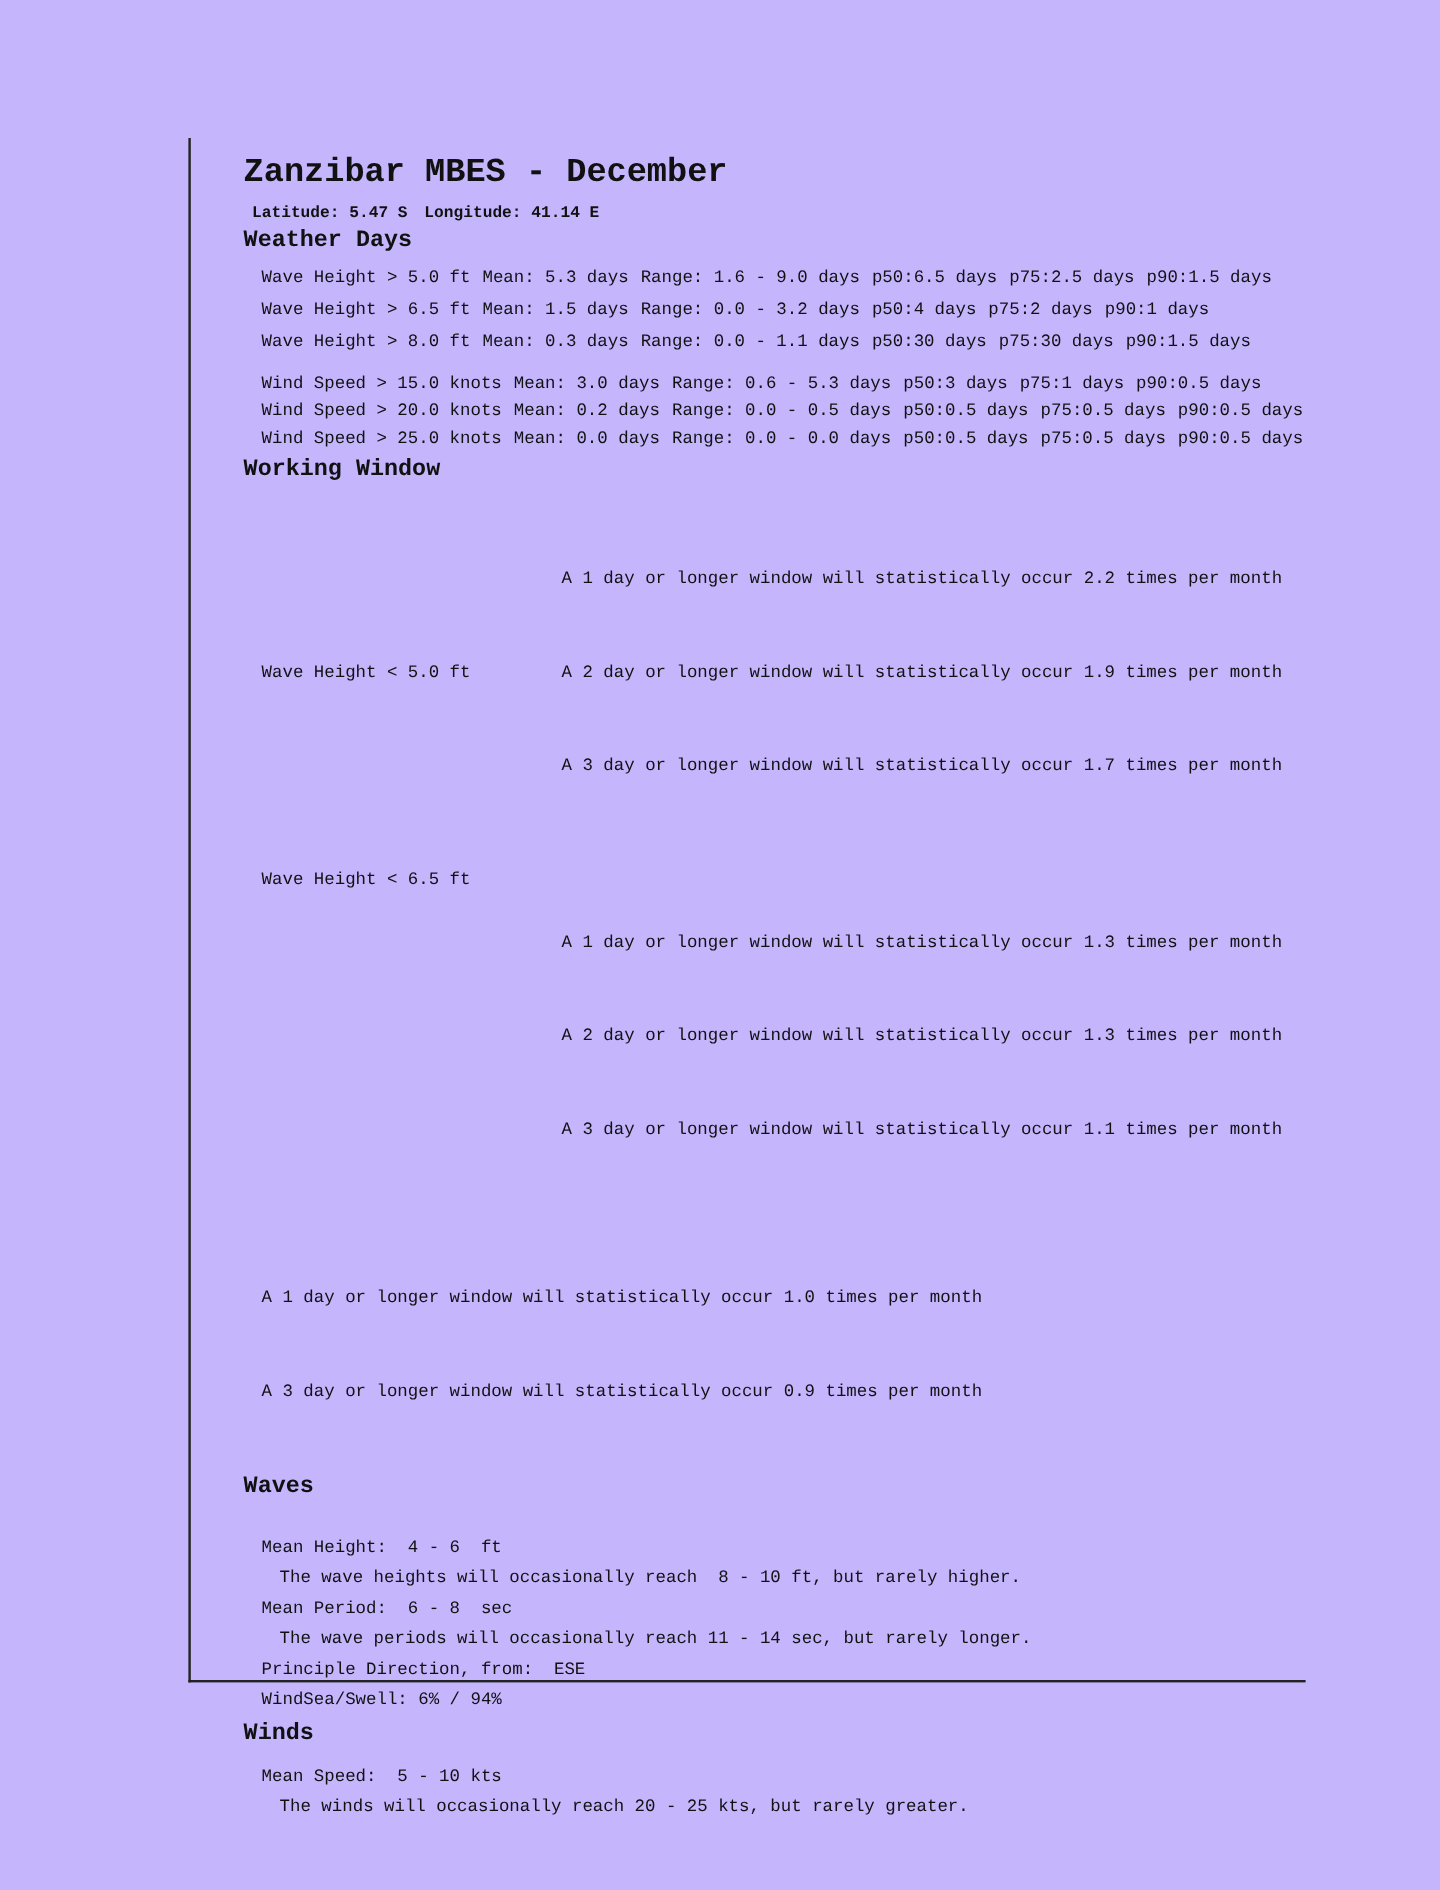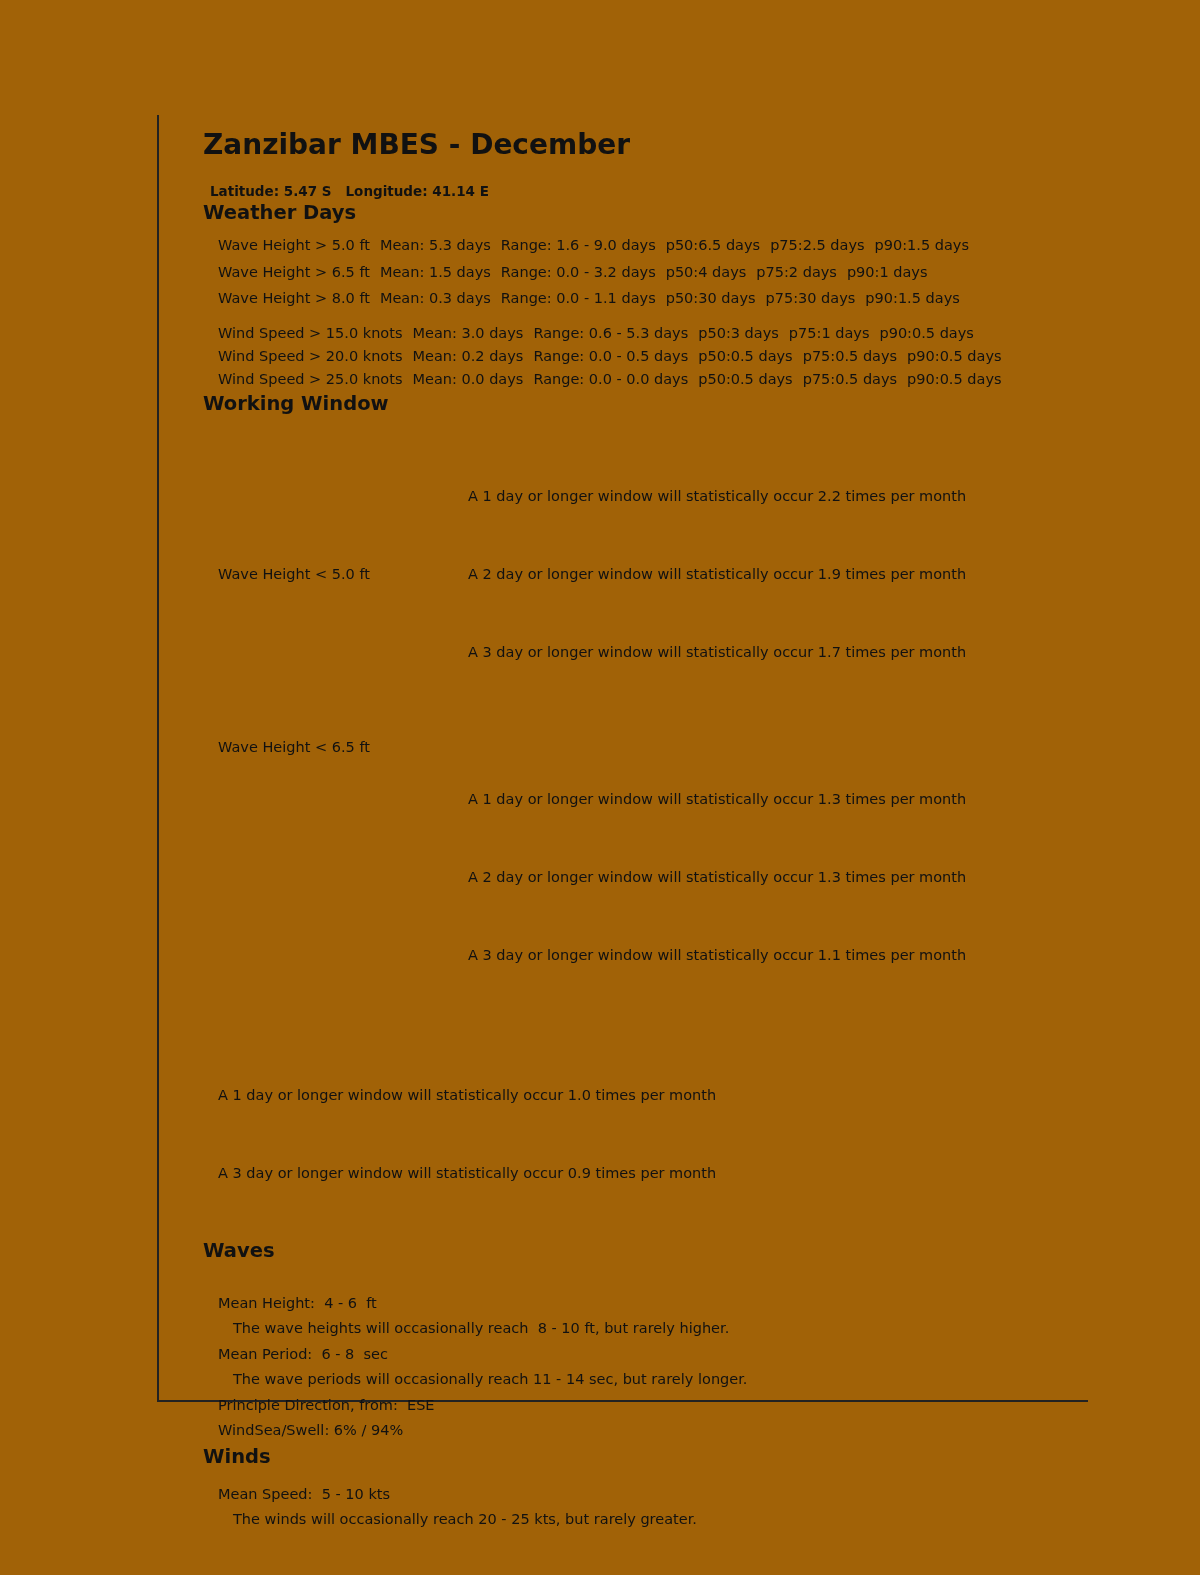--- a/index.html
+++ b/index.html
@@ -9,21 +9,22 @@
     width: 1200px;
     height: 1575px;
     overflow: hidden;
     font-family: "DejaVu Sans", "Liberation Sans", sans-serif;
     color: #111111;
   }
   .page {
     position: relative;
     width: 1200px;
     height: 1575px;
-    background: #a16207;
+    background: #c4b5fd;
+    font-family: Liberation Mono, monospace;
   }
   .frame {
     position: absolute;
     left: 157px;
     top: 115px;
     width: 929px;
     height: 1285px;
     border-left: 2px solid #222222;
     border-bottom: 2px solid #222222;
   }
@@ -34,21 +35,21 @@
     width: 960px;
   }
   .title {
     font-size: 28px;
     font-weight: bold;
     line-height: 34px;
     margin: 0;
     white-space: pre;
   }
   .subtitle {
-    margin-top: 21px;
+    margin-top: 8px;
     display: flex;
     gap: 14px;
     font-size: 13.5px;
     font-weight: bold;
     line-height: 17px;
     padding-left: 7px;
   }
   h2.section-heading {
     font-size: 19.5px;
     font-weight: bold;

